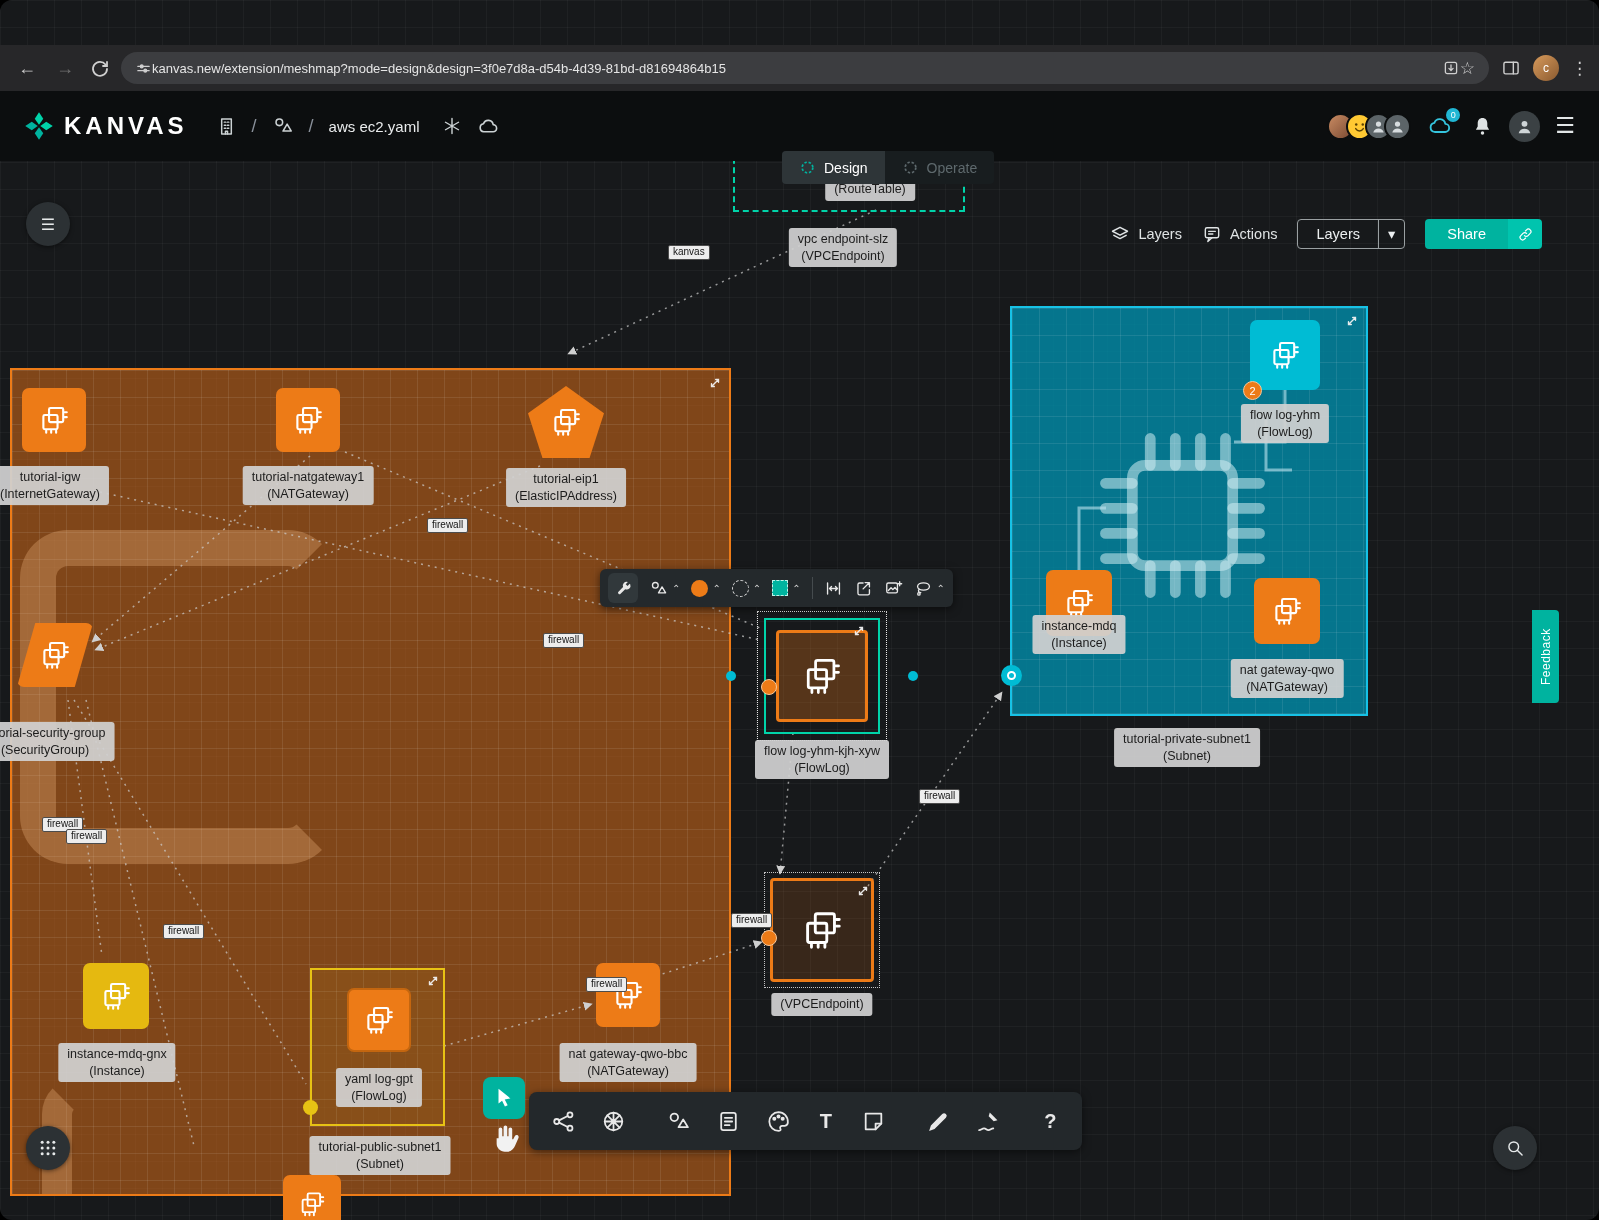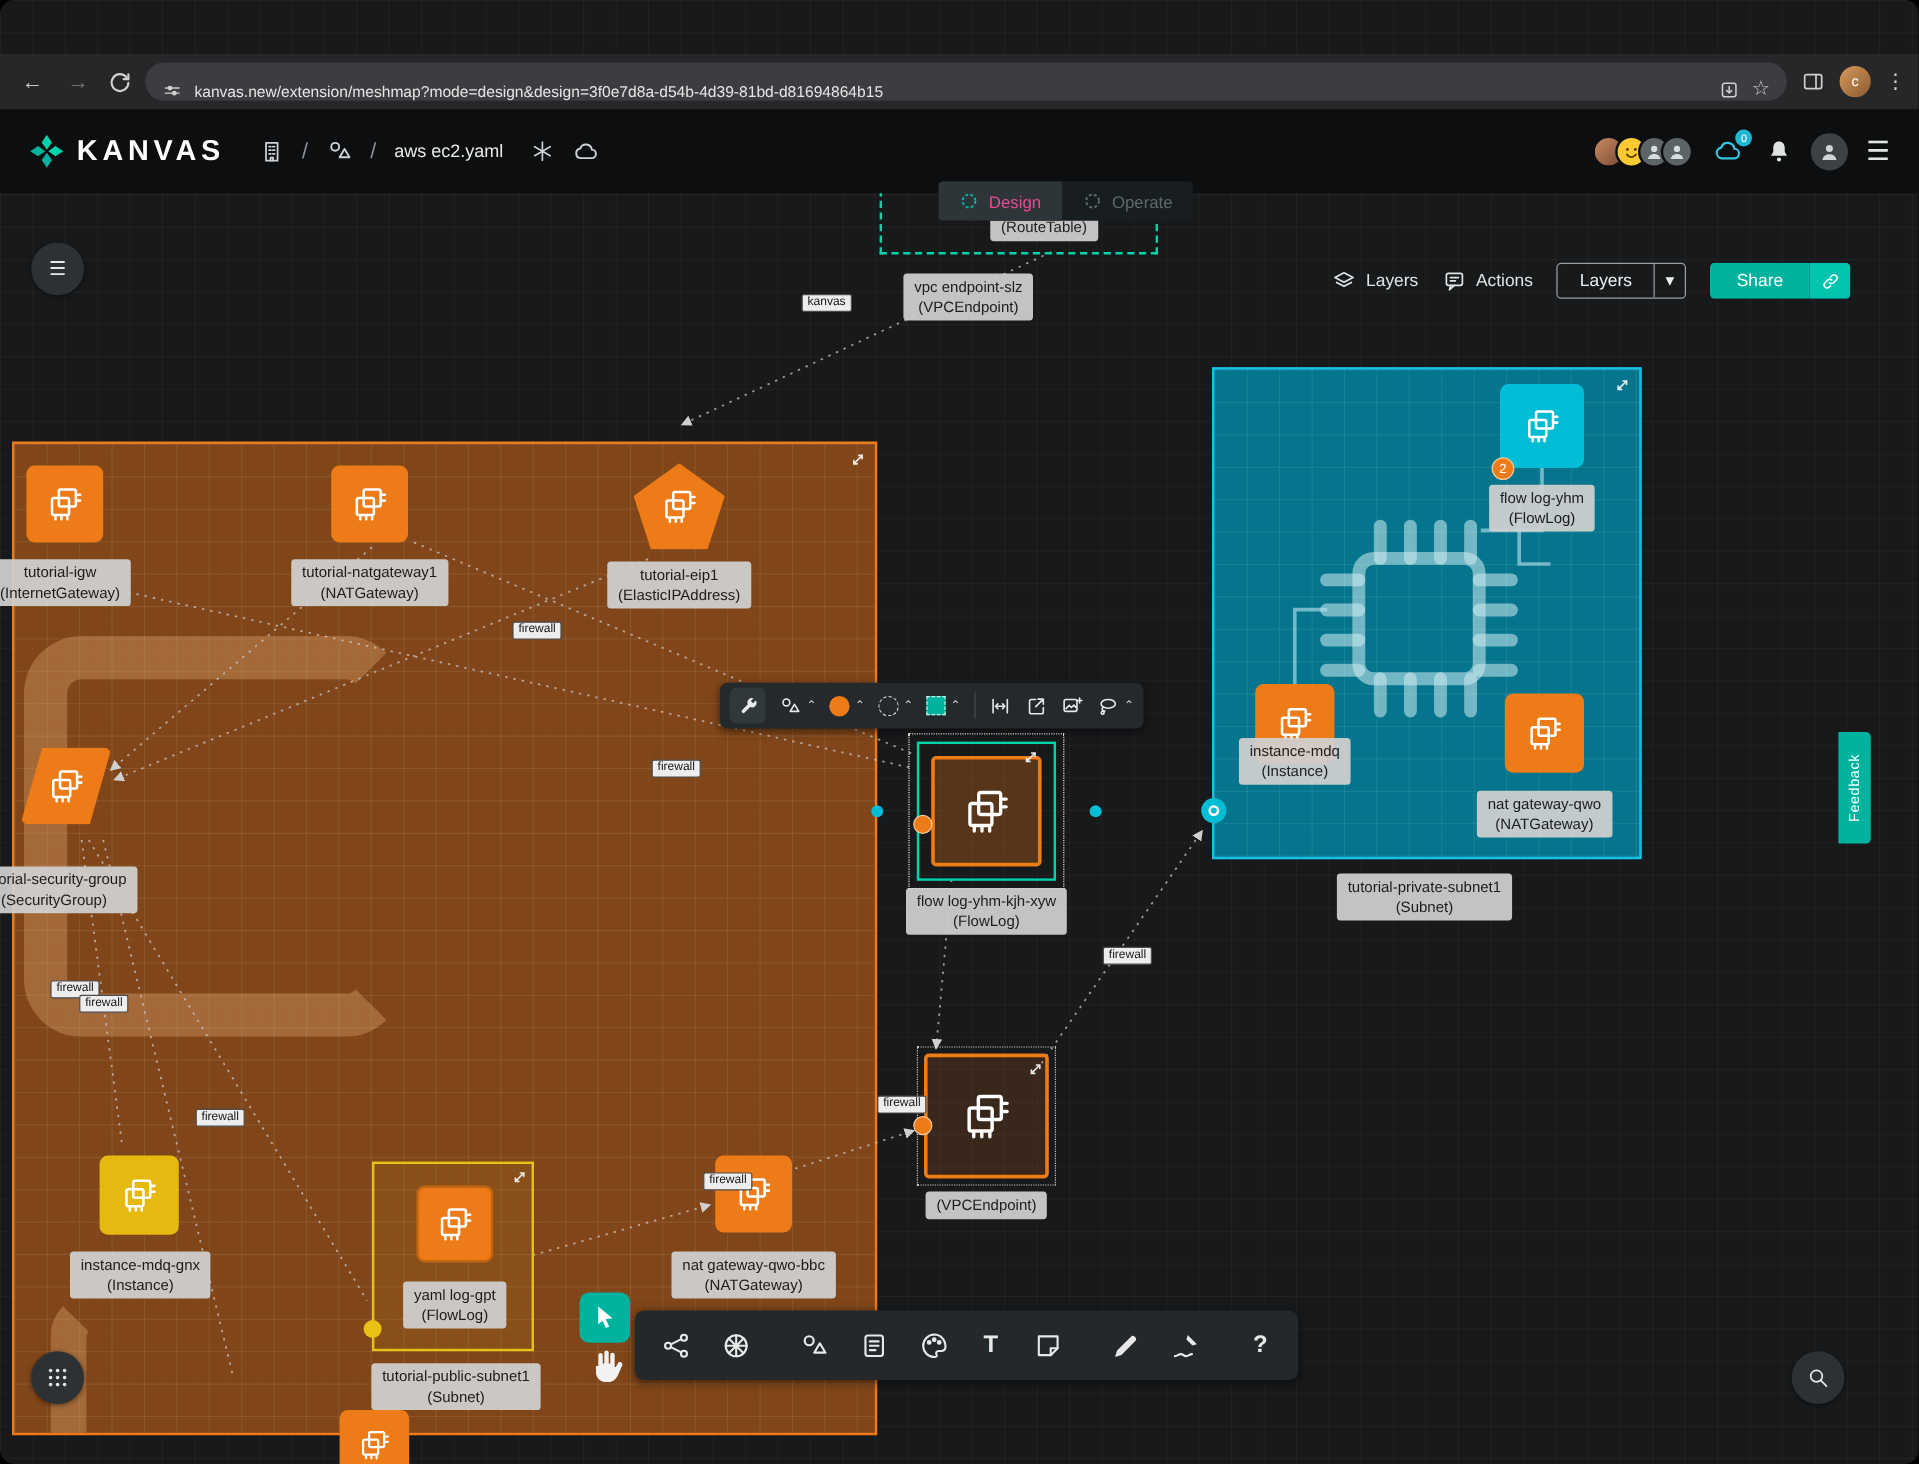--- a/index.html
+++ b/index.html
@@ -14,21 +14,21 @@
   .light{width:13px;height:13px;border-radius:50%}
   .tab{margin-left:20px;width:218px;height:34px;background:#3d3e41;border-radius:10px 10px 0 0;display:flex;align-items:center;padding:0 10px;gap:8px}
   .tab-title{color:#e9e9e9;font-size:12px;flex:1;white-space:nowrap;overflow:hidden}
   .tab-close{color:#bdbdbd;font-size:15px;cursor:default}
   .newtab{color:#c7c7c7;font-size:19px;margin:0 0 8px 14px}
   .gemini{margin-left:auto;margin-right:18px;margin-bottom:8px;border:1px solid #5c5c5c;border-radius:15px;
     color:#ececec;font-size:12.5px;padding:4px 14px;display:flex;gap:7px;align-items:center;background:#2e2e30}
   .toolbar{position:absolute;left:0;top:45px;right:0;height:46px;background:#272729;display:flex;align-items:center;padding:0 14px;gap:12px;z-index:60}
   .navbtn{color:#c9c9c9;font-size:18px;width:26px;text-align:center}
   .navbtn.dim{color:#6f6f6f}
-  .urlpill{flex:1;height:32px;border-radius:16px;background:#3c3d40;display:flex;align-items:flex-end;padding:0 14px;gap:10px;color:#e5e5e5;font-size:13px}
+  .urlpill{flex:1;height:32px;border-radius:16px;background:#3c3d40;display:flex;align-items:center;padding:0 14px;color:#e5e5e5;font-size:13px}
   .urlpill .url-text{flex:1;white-space:nowrap;overflow:hidden}
   .tb-icon{width:20px;height:20px;color:#cfcfcf;flex:0 0 auto}
   .tb-avatar{width:26px;height:26px;border-radius:50%;background:linear-gradient(135deg,#d79a5b,#8a5a30);
     color:#fff;font-size:12px;display:flex;align-items:center;justify-content:center}
 
   
   .appheader{position:absolute;left:0;top:91px;right:0;height:70px;background:#0c0e0f;display:flex;align-items:center;padding:0 24px;z-index:50}
   .logo-text{color:#fff;font-size:24px;font-weight:bold;letter-spacing:4px;margin-left:10px}
   .crumbs{display:flex;align-items:center;gap:15px;margin-left:28px;color:#ccd2d4}
   .crumbs .slash{color:#89909а;color:#89909a;font-size:18px}
@@ -42,21 +42,21 @@
   .av3,.av4{background:#5c6468}
   .cloudbadge{position:relative;width:30px;height:26px;color:#35c4dd}
   .cloudbadge .cnt{position:absolute;right:-4px;top:-5px;background:#21b7d4;color:#fff;border-radius:8px;font-size:9px;
     min-width:14px;height:14px;display:flex;align-items:center;justify-content:center;padding:0 3px}
   .hdr-person{width:31px;height:31px;border-radius:50%;background:#3b4144;display:flex;align-items:center;justify-content:center;color:#cfd5d7}
   .hdr-menu{color:#e2e6e7;font-size:22px;letter-spacing:0}
 
   
   .mode{position:absolute;left:782px;top:151px;height:33px;display:flex;border-radius:4px;overflow:hidden;z-index:55;background:#181d1f}
   .mode .seg{display:flex;align-items:center;gap:8px;padding:0 17px;font-size:14px}
-  .mode .active{background:#2e3538;color:#ec4899}
+  .mode .active{background:#2e3538;color:#ffffff}
   .mode .inactive{color:#5e696d}
 
   
   .canvas{position:absolute;inset:0;z-index:1}
   .grid{position:absolute;inset:0;
     background-image:linear-gradient(rgba(255,255,255,.035) 1px,transparent 1px),
                      linear-gradient(90deg,rgba(255,255,255,.035) 1px,transparent 1px);
     background-size:27px 27px}
   .region{position:absolute;overflow:hidden}
   .region .rgrid{position:absolute;inset:0;
@@ -394,21 +394,21 @@
         <path d="M1079 570 L1079 508 L1106 508"></path>
         <path d="M1292 470 L1266 470 L1266 420"></path>
       </g>
     </svg>
 
     <div class="abs" style="left:733px;top:148px;width:232px;height:64px;border:2px dashed #00D3A9;z-index:3"></div>
     <div class="label abs" style="left:870px;top:178px">
       <div>(RouteTable)</div>
     </div>
 
-    <div class="label abs" style="left:807px;top:228px">
+    <div class="label abs" style="left:843px;top:228px">
       <div>vpc endpoint-slz</div>
         <div>(VPCEndpoint)</div>
     </div>
 
     <div class="node" style="left:54px;top:388px">
       <div class="icon-box sq">
           <svg class="chip-svg">
             <use href="#chip"></use>
           </svg>
         </div>

